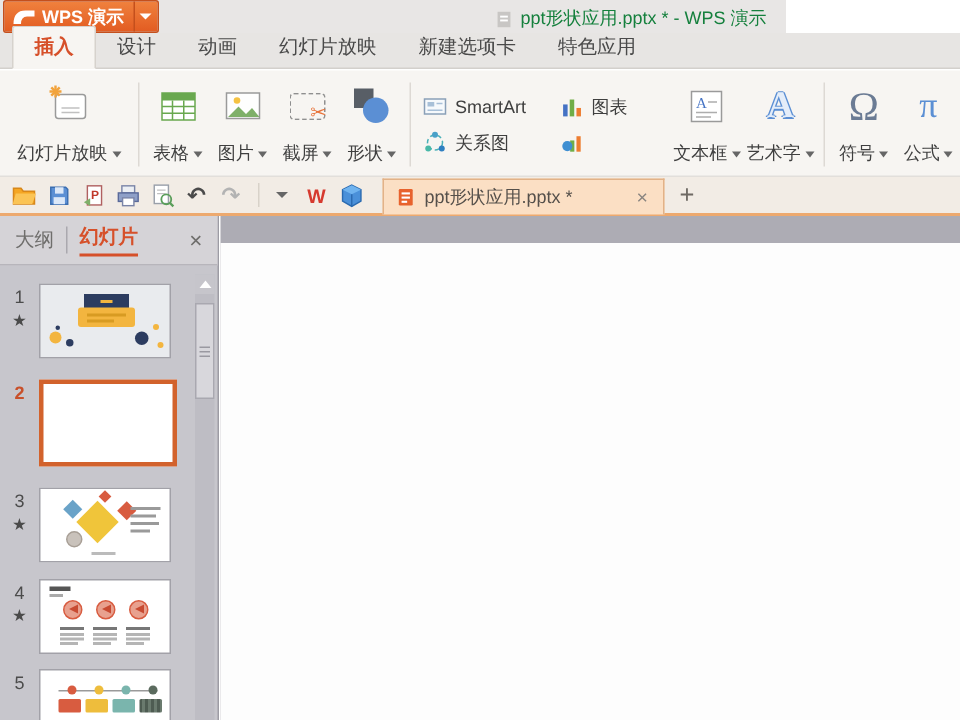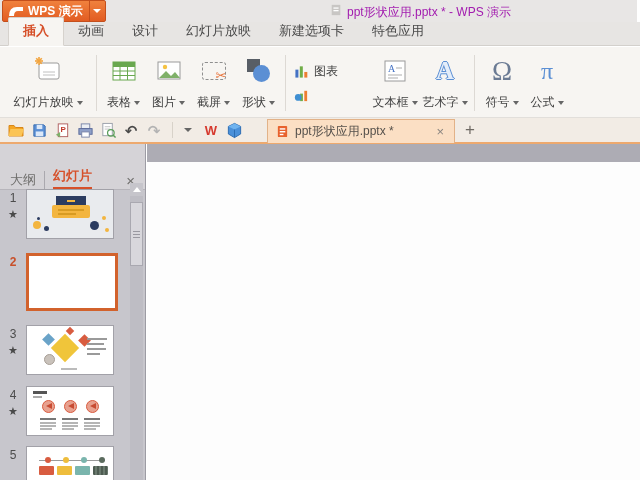--- a/index.html
+++ b/index.html
@@ -1,33 +1,33 @@
 <!DOCTYPE html>
 <html><head>
 <meta charset="utf-8">
 <style>
   * { margin:0; padding:0; box-sizing:border-box; }
   html,body { width:640px; height:480px; overflow:hidden;
     font-family:"Liberation Sans","DejaVu Sans",sans-serif; }
   body { position:relative; background:#fff; }
 
   
-  .titlebar { position:absolute; left:0; top:0; width:637px; height:22px;
+  .titlebar { position:absolute; left:0; top:0; width:524px; height:22px;
     background:#e8e6e5; }
   .app-btn { position:absolute; left:2px; top:0; height:22px; display:flex;
     align-items:center; background:linear-gradient(#f0813d,#e25c22);
     border:1px solid #c44f1c; border-radius:2px; padding-left:5px; }
   .app-btn .logo { width:16px; height:14px; margin-right:4px; }
   .app-btn .name { color:#fff; font-size:12px; font-weight:bold; padding-right:6px; }
   .app-btn .dd { width:16px; height:20px; border-left:1px solid #c44f1c;
     display:flex; align-items:center; justify-content:center; }
   .tri-down { width:0; height:0; border-left:4px solid transparent;
     border-right:4px solid transparent; border-top:4px solid #fff; }
   .win-title { position:absolute; left:330px; top:4px; display:flex; gap:5px;
-    align-items:flex-start; font-size:12px; color:#a21caf; }
+    align-items:center; font-size:12px; color:#15803d; }
 
   
   .menutabs { position:absolute; left:0; top:22px; width:640px; height:24px;
     background:#e7e5e3; border-bottom:1px solid #d3d0cc; display:flex;
     align-items:flex-end; padding-left:8px; }
   .mtab { font-size:13px; color:#4a4a4a; padding:4px 14px 5px; cursor:default; }
   .mtab.active { color:#d6502a; font-weight:bold; background:#f7f5f2;
     border:1px solid #d6d2cd; border-bottom:1px solid #f7f5f2;
     border-radius:2px 2px 0 0; margin-bottom:-1px; }
 
@@ -66,35 +66,35 @@
   
   .quickbar { position:absolute; left:0; top:118px; width:640px; height:26px;
     background:#f2ece5; border-bottom:2px solid #eda96e; display:flex;
     align-items:center; padding-left:6px; }
   .qb-ico { width:20px; height:20px; display:flex; align-items:center;
     justify-content:center; margin-right:3px; }
   .qb-char { font-size:15px; font-weight:bold; line-height:1; }
   .undo-c { color:#4a4a4a; } .redo-c { color:#b3b3b3; }
   .qb-div { width:1px; height:16px; background:#d8d2c9; margin:0 5px; }
   .w-red { color:#d63a2f; font-size:13px; font-weight:bold; }
-  .doc-tab { display:flex; align-items:center; gap:6px; height:24px; margin-left:20px;
+  .doc-tab { display:flex; align-items:center; gap:6px; height:24px; margin-left:8px;
     background:#fbdfc4; border:1px solid #e2b288; border-bottom:none;
     padding:0 8px; width:188px; position:relative; top:1px; }
   .doc-tab .t { font-size:12px; color:#55504b; white-space:nowrap; flex:1; }
   .doc-tab .x { font-size:13px; color:#8a8580; padding:0 2px; }
   .newtab-btn { font-size:17px; color:#6f6a64; margin-left:10px; }
 
   
   .content { position:absolute; left:0; top:144px; width:640px; height:336px; }
 
   
   .sidebar { position:absolute; left:0; top:0; width:146px; height:336px;
     background:#c7c6cc; border-right:1px solid #9d9ca4; }
-  .sb-head { height:46px; background:#d5d3d7; border-bottom:1px solid #b7b5bb;
-    display:flex; align-items:flex-end; font-size:13px; padding-left:10px; }
+  .sb-head { height:33px; background:#d5d3d7; border-bottom:1px solid #b7b5bb;
+    display:flex; align-items:center; font-size:13px; padding-left:10px; }
   .sb-tab-outline { color:#6f6e6c; padding-right:8px; border-right:1px solid #aaa8ae; }
   .sb-tab-slides { color:#d6502a; font-weight:bold; margin-left:8px; padding-bottom:2px;
     border-bottom:2px solid #d6502a; }
   .sb-close { margin-left:auto; margin-right:10px; color:#6f6e6c; font-size:15px; }
   .sb-scroll { position:absolute; left:0; top:33px; width:128px; height:303px;
     overflow:hidden; }
   .slide-row { display:flex; margin-top:12px; }
   .slide-meta { width:26px; display:flex; flex-direction:column; align-items:center;
     gap:4px; padding-top:2px; }
   .slide-num { font-size:12px; color:#4c4c4c; }
@@ -146,22 +146,22 @@
       <rect x="2" y="1" width="10" height="12" fill="#c8c6c4"></rect>
       <rect x="4" y="4" width="6" height="1.5" fill="#fff"></rect>
       <rect x="4" y="7" width="6" height="1.5" fill="#fff"></rect>
     </svg>
     <span>ppt形状应用.pptx * - WPS 演示</span>
   </div>
 </div>
 
 <div class="menutabs">
   <div class="mtab active">插入</div>
+  <div class="mtab">设计</div>
   <div class="mtab">动画</div>
-  <div class="mtab">设计</div>
   <div class="mtab">幻灯片放映</div>
   <div class="mtab">新建选项卡</div>
   <div class="mtab">特色应用</div>
 </div>
 
 <div class="ribbon">
 
   <div class="rb-big w-newslide">
     <span class="ic">
       <svg width="32" height="32" viewBox="0 0 32 32">
@@ -236,20 +236,40 @@
         </span>
     </span>
     <span class="rb-label">
         <span>形状</span>
         <span class="tri"></span>
       </span>
   </div>
 
   <div class="rb-div"></div>
 
+  <div class="rb-col" style="width:96px">
+    <div class="rb-small">
+      <svg width="16" height="16" viewBox="0 0 16 16">
+        <rect x="1" y="3" width="14" height="10" fill="#f6f9fc" stroke="#8aa0b8"></rect>
+        <rect x="3" y="5" width="4.5" height="3" fill="#a8c0d8"></rect>
+        <line x1="9" y1="6" x2="13" y2="6" stroke="#a8c0d8"></line>
+        <line x1="3" y1="10.5" x2="13" y2="10.5" stroke="#a8c0d8"></line>
+      </svg>
+      <span>SmartArt</span>
+    </div>
+    <div class="rb-small">
+      <svg width="16" height="16" viewBox="0 0 16 16">
+        <circle cx="8" cy="8" r="5" fill="none" stroke="#49b0b8" stroke-dasharray="3 2"></circle>
+        <circle cx="8" cy="2.8" r="2" fill="#49a0c8"></circle>
+        <circle cx="3.5" cy="12" r="2" fill="#49b8a8"></circle>
+        <circle cx="12.5" cy="12" r="2" fill="#2f7fc1"></circle>
+      </svg>
+      <span>关系图</span>
+    </div>
+  </div>
 
   <div class="rb-col" style="width:80px">
     <div class="rb-small">
       <svg width="15" height="15" viewBox="0 0 16 16">
         <rect x="1.5" y="6" width="3.2" height="8.5" fill="#4472c4"></rect>
         <rect x="6.2" y="2.5" width="3.2" height="12" fill="#70ad47"></rect>
         <rect x="11" y="8.5" width="3.2" height="6" fill="#ed7d31"></rect>
       </svg>
       <span>图表</span>
     </div>

